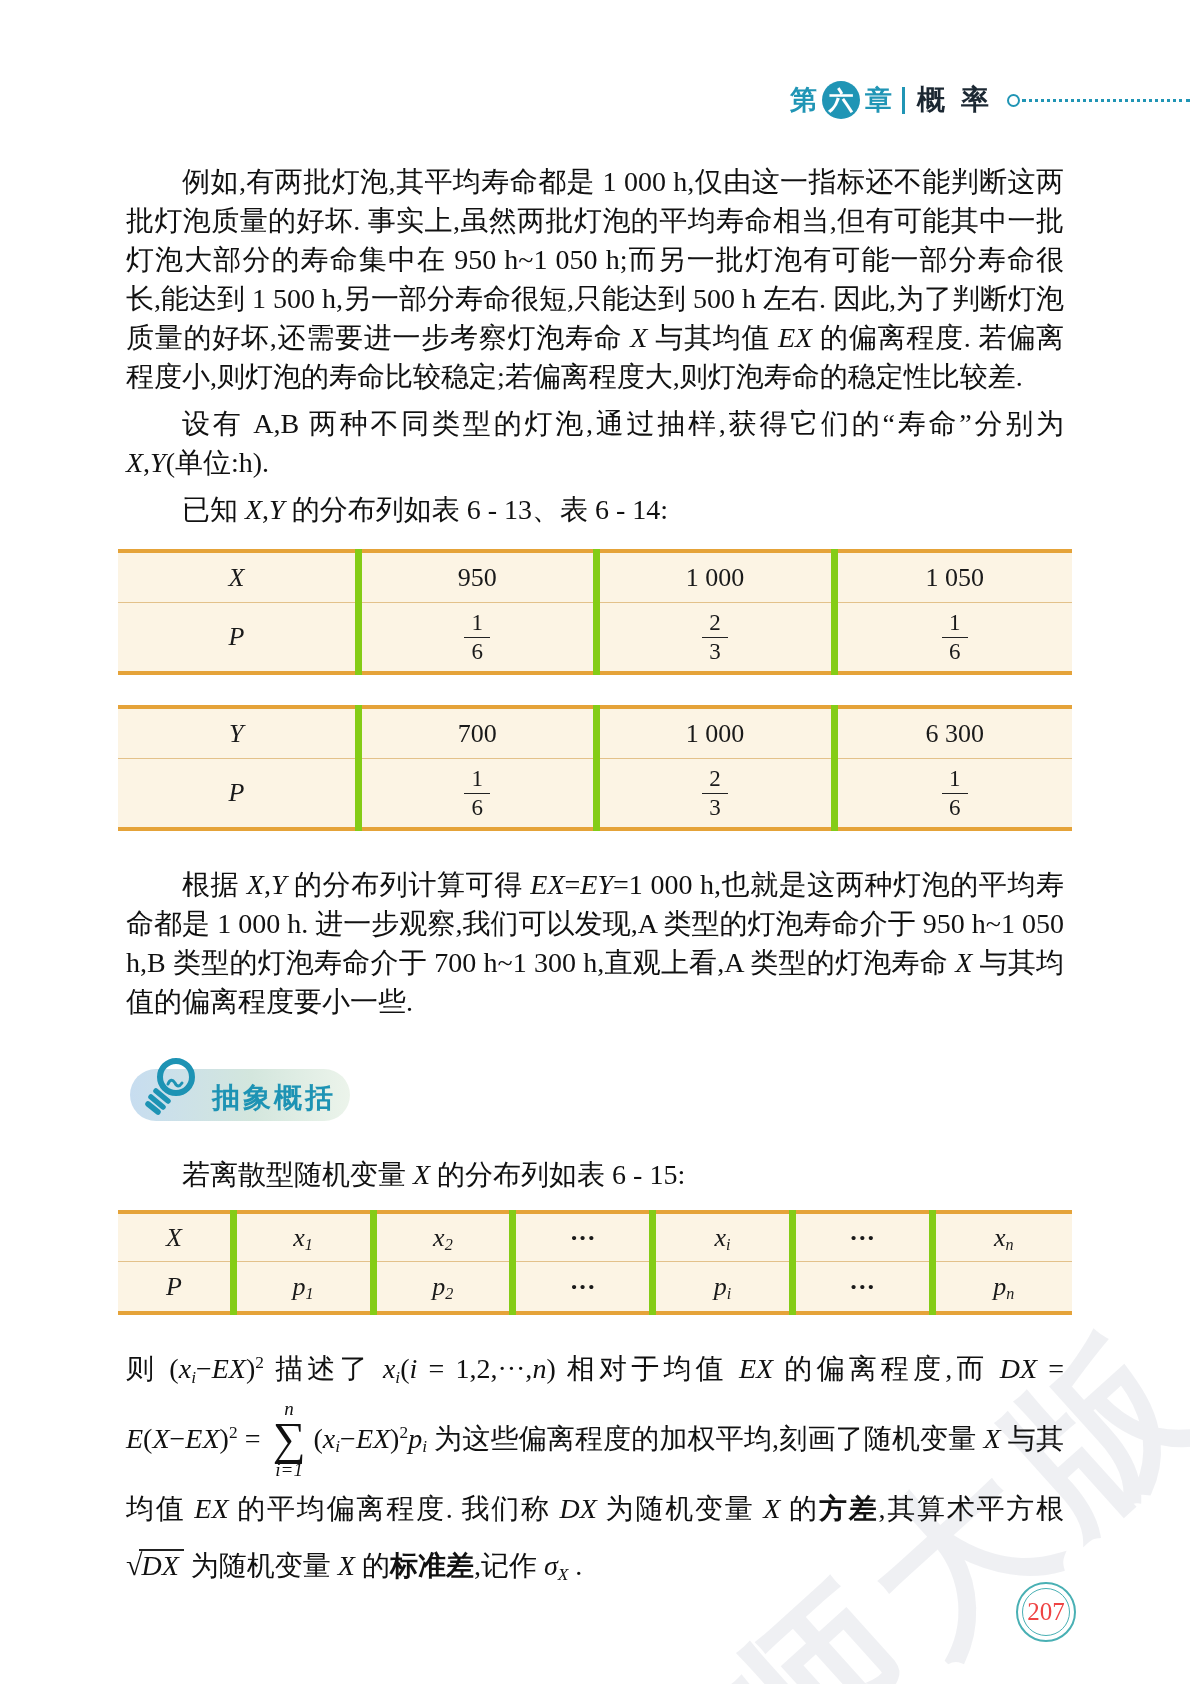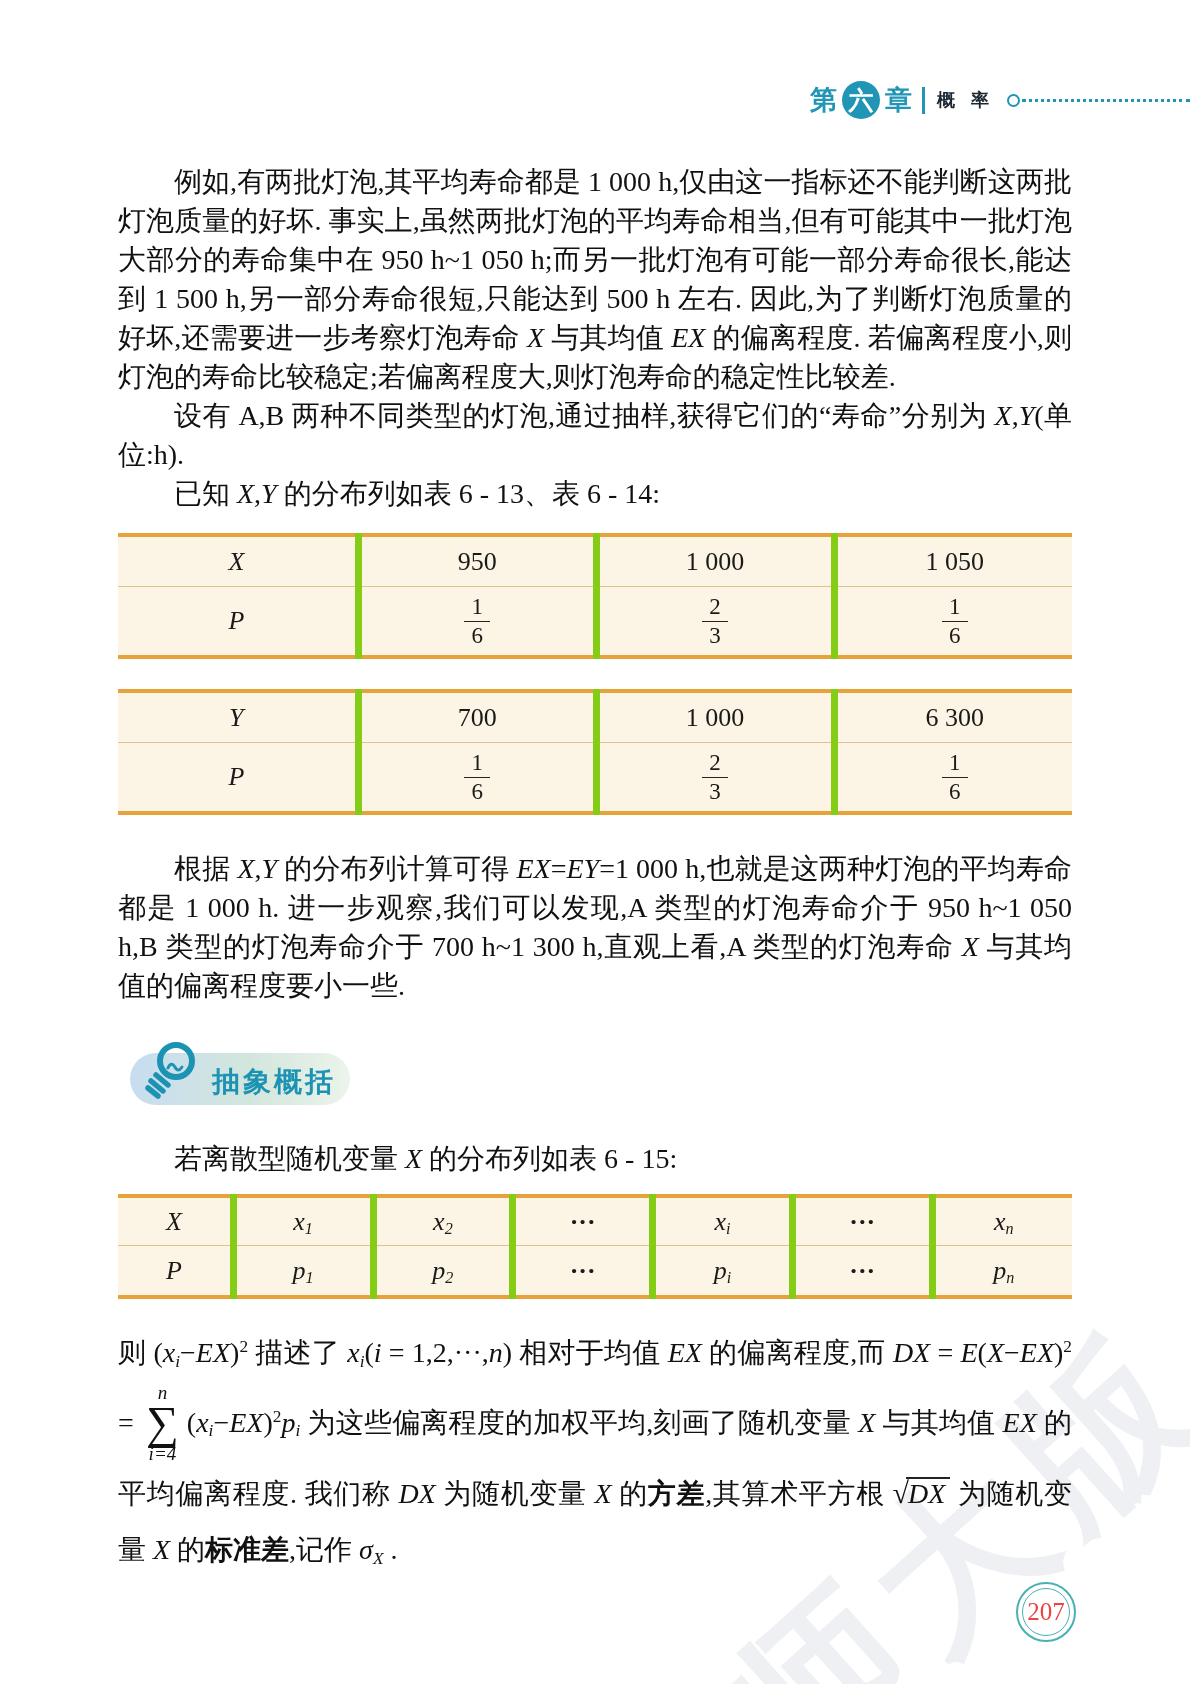--- a/index.html
+++ b/index.html
@@ -24,30 +24,30 @@
     height:40px;margin-right:-118px;margin-bottom:42px;
     font-family:"DejaVu Sans","Liberation Sans",sans-serif;
   }
   .hdr .chap-char{color:#2095b5;font-size:27px;font-weight:bold;}
   .hdr .chap-circle{
     width:38px;height:38px;border-radius:50%;background:#2095b5;color:#fff;
     font-size:25px;font-weight:bold;display:flex;align-items:center;justify-content:center;
     margin:0 5px;
   }
   .hdr .chap-divider{width:3px;height:27px;background:#2095b5;margin:0 12px 0 10px;}
-  .hdr .chap-title{color:#1b2732;font-size:18px;font-weight:bold;letter-spacing:16px;}
+  .hdr .chap-title{color:#1b2732;font-size:28px;font-weight:bold;letter-spacing:16px;}
   .hdr .dot-ring{
     width:9px;height:9px;border:2.5px solid #2095b5;border-radius:50%;
     background:#fff;margin:0 2px 0 2px;flex:none;
   }
   .hdr .dot-line{width:168px;border-top:3px dotted #2095b5;height:0;flex:none;}
 
   
   .body-text{
-    font-size:28px;line-height:39px;text-align:justify;margin:0;
+    font-size:28px;line-height:39px;text-align:justify;margin:8px;
     color:#111;
   }
   .indent{text-indent:2em;}
   .seg-m{font-style:italic;}
   .seg-b{font-weight:bold;}
   .seg-sub{font-style:italic;font-size:0.62em;position:relative;top:0.28em;}
   .seg-sup{font-size:0.62em;position:relative;top:-0.55em;}
   .mt26{margin-top:26px;}
 
   
@@ -218,21 +218,21 @@
         <td><span><span class="seg-m">p</span><span class="seg-sub">n</span></span></td>
       </tr>
     </tbody>
       </table>
   </div>
 
   <p class="body-text formula-para">
     <span><span>则 (</span><span class="seg-m">x</span><span class="seg-sub">i</span><span>−</span><span class="seg-m">EX</span><span>)</span><span class="seg-sup">2</span><span> 描述了 </span><span class="seg-m">x</span><span class="seg-sub">i</span><span>(</span><span class="seg-m">i</span><span> = 1,2,···,</span><span class="seg-m">n</span><span>) 相对于均值 </span><span class="seg-m">EX</span><span> 的偏离程度,而 </span><span class="seg-m">DX</span><span> = </span><span class="seg-m">E</span><span>(</span><span class="seg-m">X</span><span>−</span><span class="seg-m">EX</span><span>)</span><span class="seg-sup">2</span><span> = </span></span><span class="bigsum">
         <span class="sum-top">n</span>
         <span class="sum-sym">∑</span>
-        <span class="sum-bot">i=4</span>
+        <span class="sum-bot">i=1</span>
       </span><span><span>(</span><span class="seg-m">x</span><span class="seg-sub">i</span><span>−</span><span class="seg-m">EX</span><span>)</span><span class="seg-sup">2</span><span class="seg-m">p</span><span class="seg-sub">i</span><span> 为这些偏离程度的加权平均,刻画了随机变量 </span><span class="seg-m">X</span><span> 与其均值 </span><span class="seg-m">EX</span><span> 的平均偏离程度. 我们称 </span><span class="seg-m">DX</span><span> 为随机变量 </span><span class="seg-m">X</span><span> 的</span><span class="seg-b">方差</span><span>,其算术平方根 </span></span><span class="sqrt"><span class="sqrt-sign">√</span><span class="sqrt-rad">DX</span></span><span><span> 为随机变量 </span><span class="seg-m">X</span><span> 的</span><span class="seg-b">标准差</span><span>,记作 </span><span class="seg-m">σ</span><span class="seg-sub">X</span><span> .</span></span>
   </p>
 
 </div>
 
 <div class="page-num">
   <div class="page-num-inner">207</div>
 </div>
 
 </body></html>

